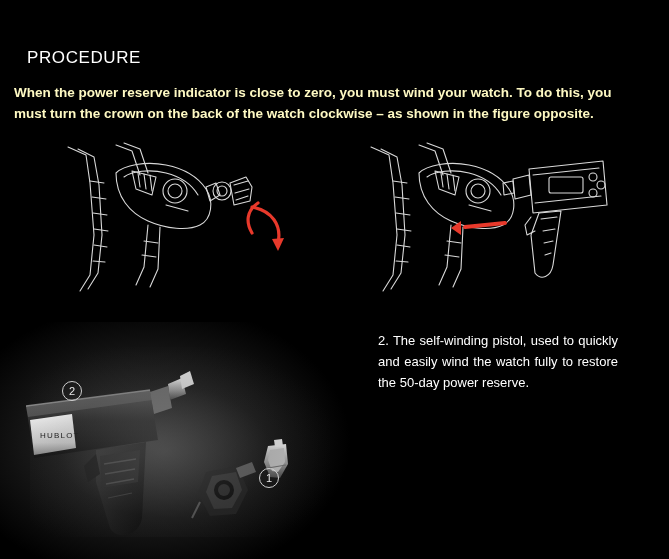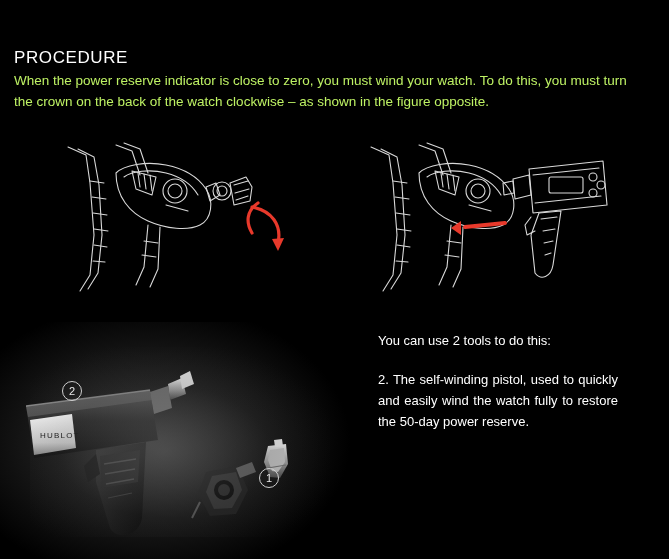--- a/index.html
+++ b/index.html
@@ -16,35 +16,36 @@
     position: relative;
   }
   .page {
     position: relative;
     width: 669px;
     height: 559px;
     background: #000000;
   }
   .heading {
     position: absolute;
-    left: 14px;
+    left: 27px;
     top: 48px;
     font-size: 17px;
     letter-spacing: 0.6px;
     color: #ffffff;
     font-weight: 400;
   }
   .intro {
     position: absolute;
     left: 14px;
-    top: 70px;
+    top: 82px;
     width: 620px;
     font-size: 13.5px;
     line-height: 21px;
-    color: #bef264;
+    color: #fef9c3;
+    font-weight: bold;
   }
   
   .figures {
     position: absolute;
     left: 0;
     top: 125px;
     width: 669px;
     height: 180px;
   }
   .fig {
@@ -287,17 +288,16 @@
         <path d="M274 118 L282 117 L283 124 L275 125 Z" fill="#e4e4e4"></path>
         <path d="M268 146 L286 143" stroke="#6f6f6f" stroke-width="1.2" fill="none"></path>
       </g>
     </svg>
   </div>
 
   <div class="callout callout-2">2</div>
   <div class="callout callout-1">1</div>
 
   <div class="right-text">
-    <p>You can use 2 tools to do this:</p>
     <p>2. The self-winding pistol, used to quickly and easily wind the watch fully to restore the 50-day power reserve.</p>
   </div>
 
 </div>
 
 </body></html>

